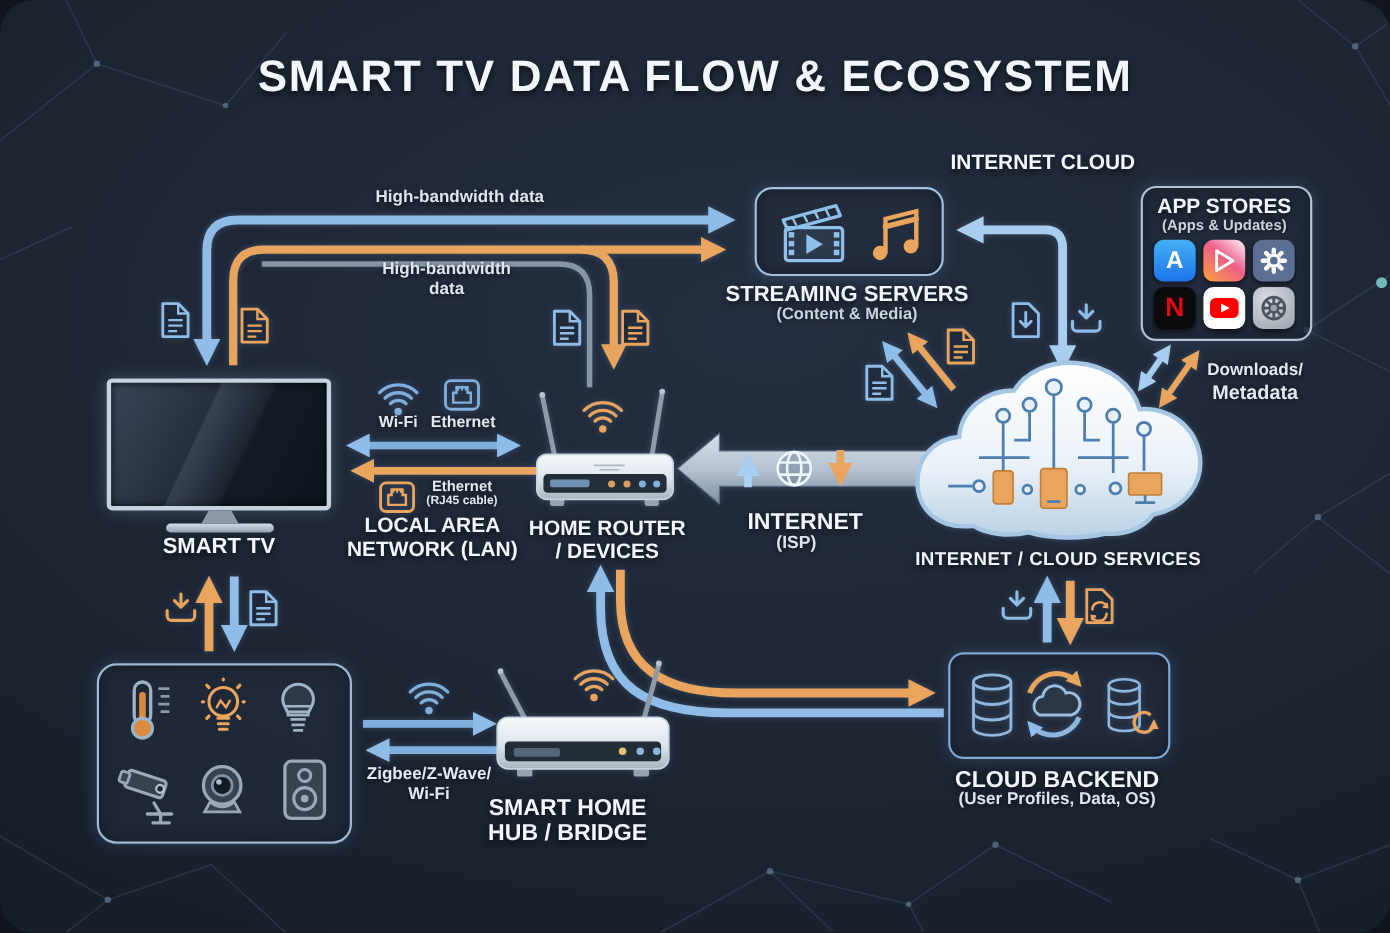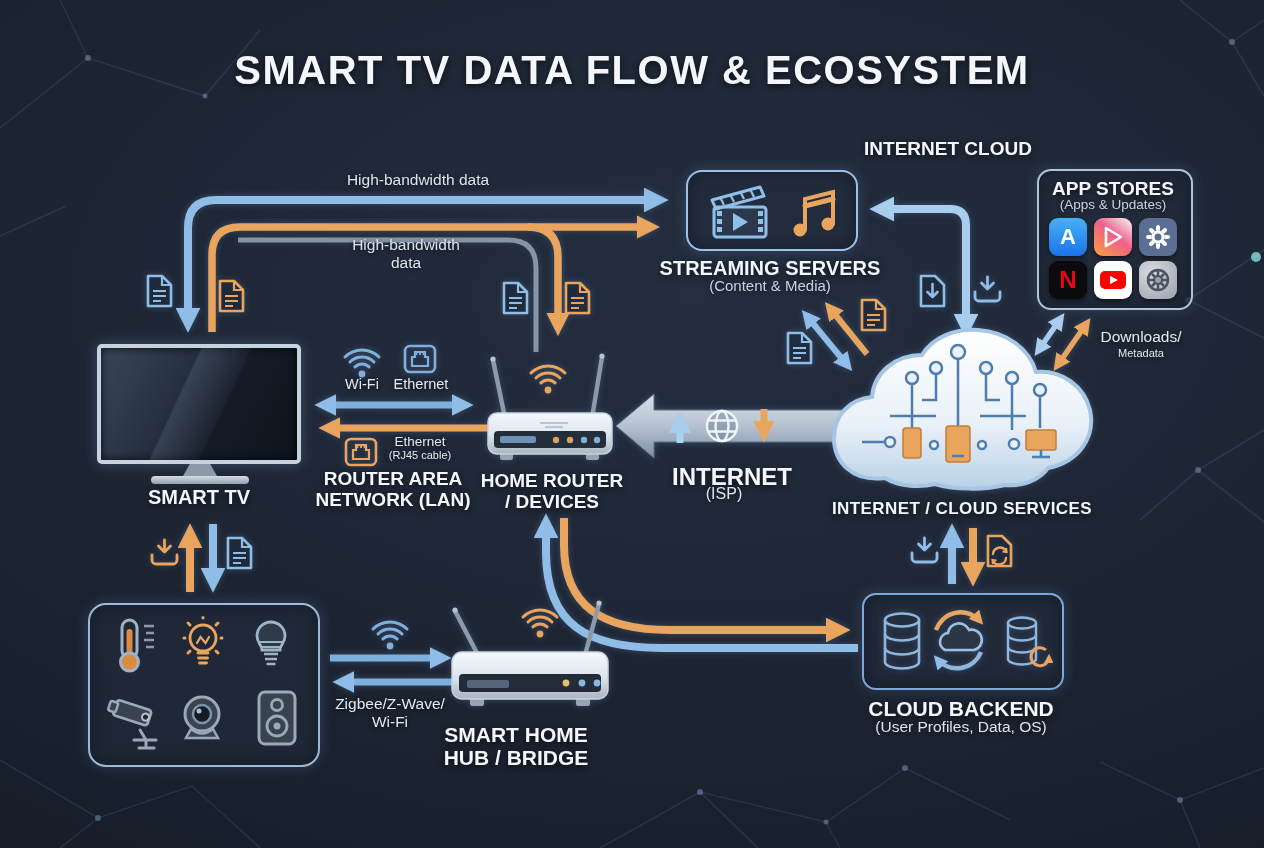--- a/index.html
+++ b/index.html
@@ -1,25 +1,26 @@
 <!DOCTYPE html>
 <html><head>
 <meta charset="utf-8">
 <style>
   html,body{margin:0;padding:0;background:#10151e;}
   #stage{
     position:relative;width:1264px;height:848px;overflow:hidden;margin:0 auto;
     background:
       radial-gradient(1200px 700px at 55% 35%, #242e40 0%, #1d2533 55%, #161d29 100%);
     font-family:"Liberation Sans", sans-serif;
+    border-radius:31px;
   }
   .abs{position:absolute;}
   .h{position:absolute;color:#f3f6fa;font-weight:bold;text-align:center;
      transform:translateX(-50%);white-space:nowrap;text-shadow:0 2px 6px rgba(0,0,0,.6);z-index:6;}
-  .s{position:absolute;color:#c9d4e1;font-weight:normal;text-align:right;
+  .s{position:absolute;color:#c9d4e1;font-weight:bold;text-align:right;
      transform:translateX(-50%);white-space:nowrap;text-shadow:0 1px 4px rgba(0,0,0,.55);z-index:6;}
   .box{position:absolute;border-radius:16px;background:rgba(36,46,62,.55);
      border:2.5px solid #9fc0e2;box-shadow:0 0 14px rgba(120,170,230,.22), inset 0 0 18px rgba(10,16,26,.5);z-index:2;}
   .appicon{width:38px;height:38px;border-radius:9px;display:flex;align-items:center;justify-content:center;
      font-weight:bold;box-shadow:0 2px 4px rgba(0,0,0,.5);}
   svg{display:block;}
   #arrows{position:absolute;left:0;top:0;z-index:4;pointer-events:none;
      filter:drop-shadow(0 0 3px rgba(130,175,235,.28));}
   #mesh{position:absolute;left:0;top:0;z-index:1;}
   
@@ -386,33 +387,33 @@
       <path d="M1008,635 A14,5.5 0 0 0 1036,635 M1008,647 A14,5.5 0 0 0 1036,647 M1008,659 A14,5.5 0 0 0 1036,659" fill="none"></path>
       <path d="M1046,650 a9,9 0 1 0 3,7" fill="none" stroke="#e9a55e" stroke-width="3" marker-end="url(#mo)"></path>
     </g>
   </svg>
 
   <div class="s" style="left:418px;top:171px;font-size:15.5px;color:#dde5ee;">High-bandwidth data</div>
   <div class="s" style="left:406px;top:236px;font-size:15.5px;color:#dde5ee;">High-bandwidth</div>
   <div class="s" style="left:406px;top:254px;font-size:15.5px;color:#dde5ee;">data</div>
 
   <div class="s" style="left:1141px;top:328px;font-size:15.5px;color:#e3eaf2;">Downloads/</div>
-  <div class="s" style="left:1141px;top:347px;font-size:11px;color:#e3eaf2;">Metadata</div>
+  <div class="s" style="left:1141px;top:347px;font-size:18px;color:#e3eaf2;">Metadata</div>
 
   <div class="s" style="left:362px;top:376px;font-size:14.5px;color:#e3eaf2;">Wi-Fi</div>
   <div class="s" style="left:421px;top:376px;font-size:14.5px;color:#e3eaf2;">Ethernet</div>
   <div class="s" style="left:420px;top:434px;font-size:13.5px;color:#e3eaf2;">Ethernet</div>
   <div class="s" style="left:420px;top:449px;font-size:11px;color:#e3eaf2;">(RJ45 cable)</div>
-  <div class="h" style="left:393px;top:468px;font-size:19px;">ROUTER AREA</div>
+  <div class="h" style="left:393px;top:468px;font-size:19px;">LOCAL AREA</div>
   <div class="h" style="left:393px;top:489px;font-size:19px;">NETWORK (LAN)</div>
 
   <div class="h" style="left:552px;top:470px;font-size:19px;">HOME ROUTER</div>
   <div class="h" style="left:552px;top:491px;font-size:19px;">/ DEVICES</div>
 
-  <div class="h" style="left:724px;top:463px;font-size:24px;padding-left:16px;">INTERNET</div>
+  <div class="h" style="left:724px;top:463px;font-size:21px;padding-left:16px;">INTERNET</div>
   <div class="s" style="left:724px;top:485px;font-size:16px;color:#dde5ee;">(ISP)</div>
 
   <div class="h" style="left:962px;top:499px;font-size:17px;letter-spacing:.4px;">INTERNET / CLOUD SERVICES</div>
 
   <div class="s" style="left:390px;top:695px;font-size:15.5px;color:#e3eaf2;">Zigbee/Z-Wave/</div>
   <div class="s" style="left:390px;top:713px;font-size:15.5px;color:#e3eaf2;">Wi-Fi</div>
 
   <div class="h" style="left:516px;top:723px;font-size:21px;">SMART HOME</div>
   <div class="h" style="left:516px;top:746px;font-size:21px;">HUB / BRIDGE</div>
 

